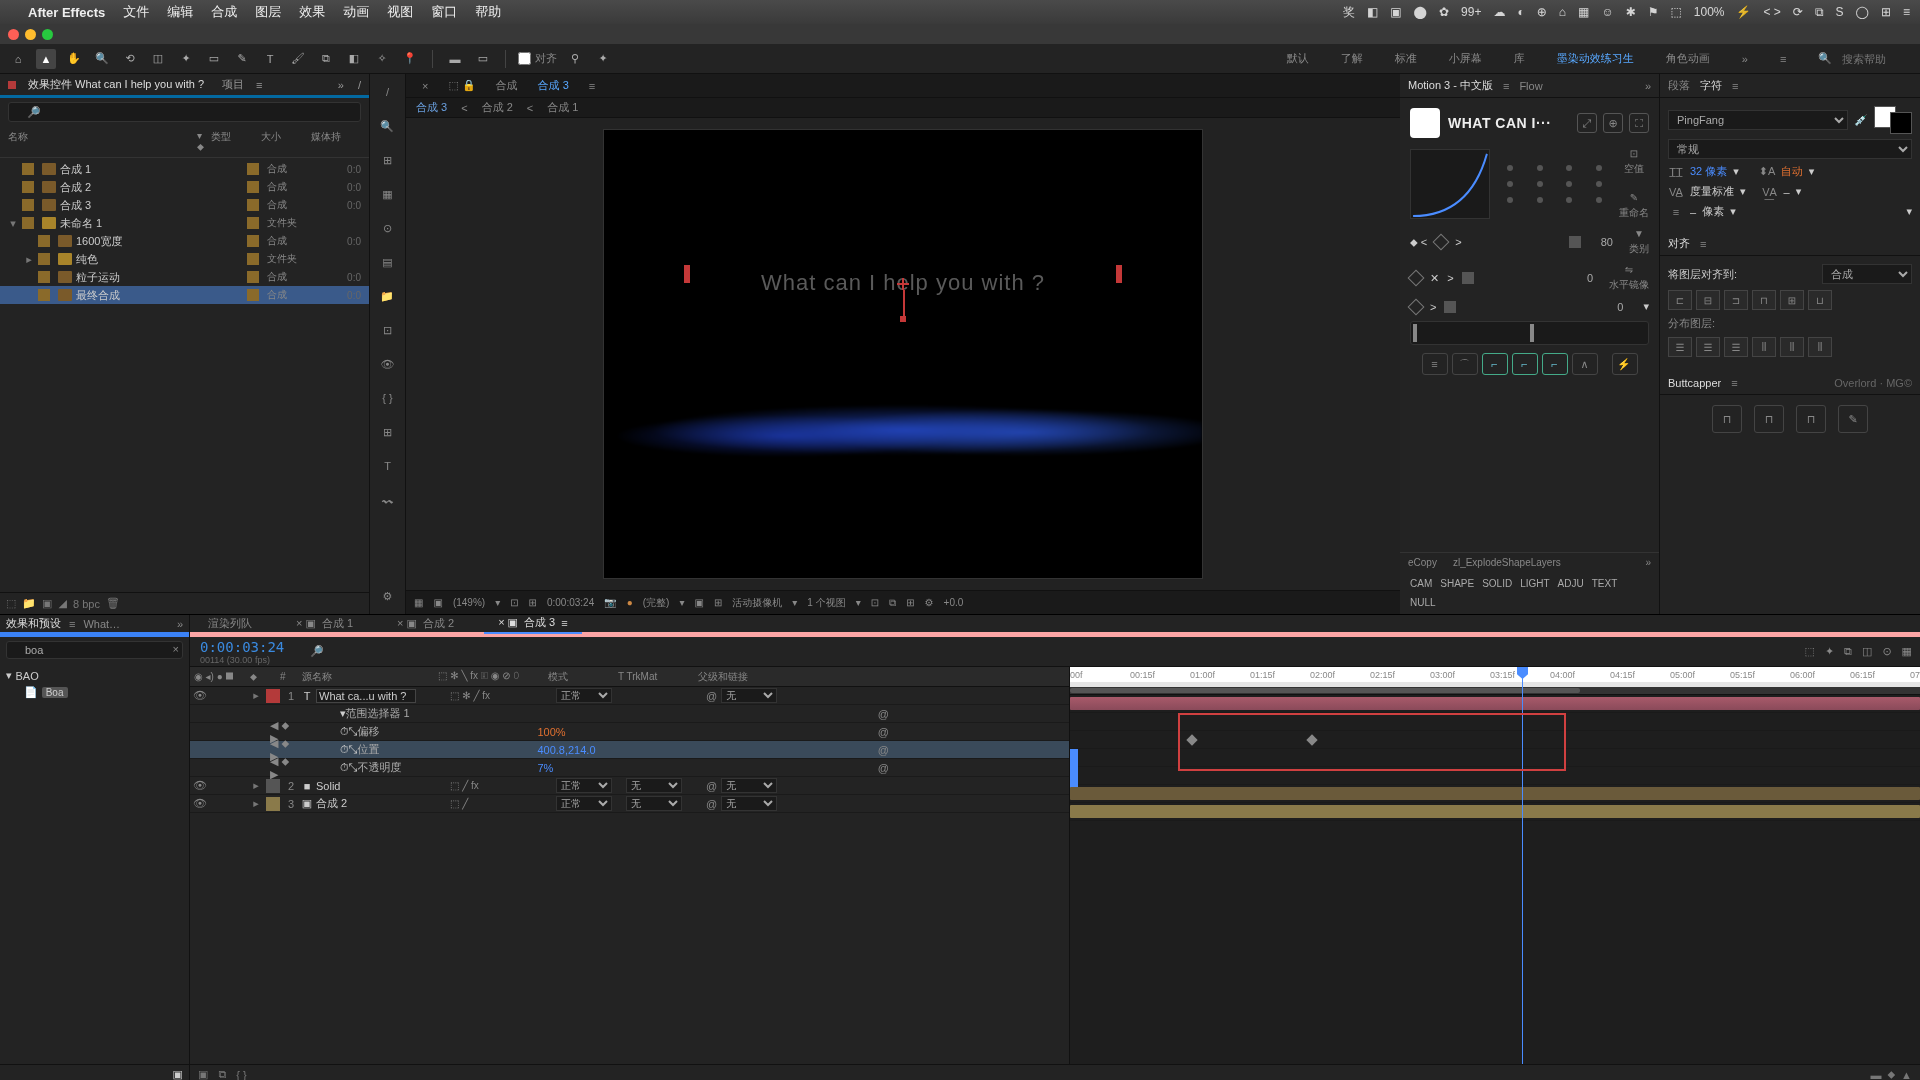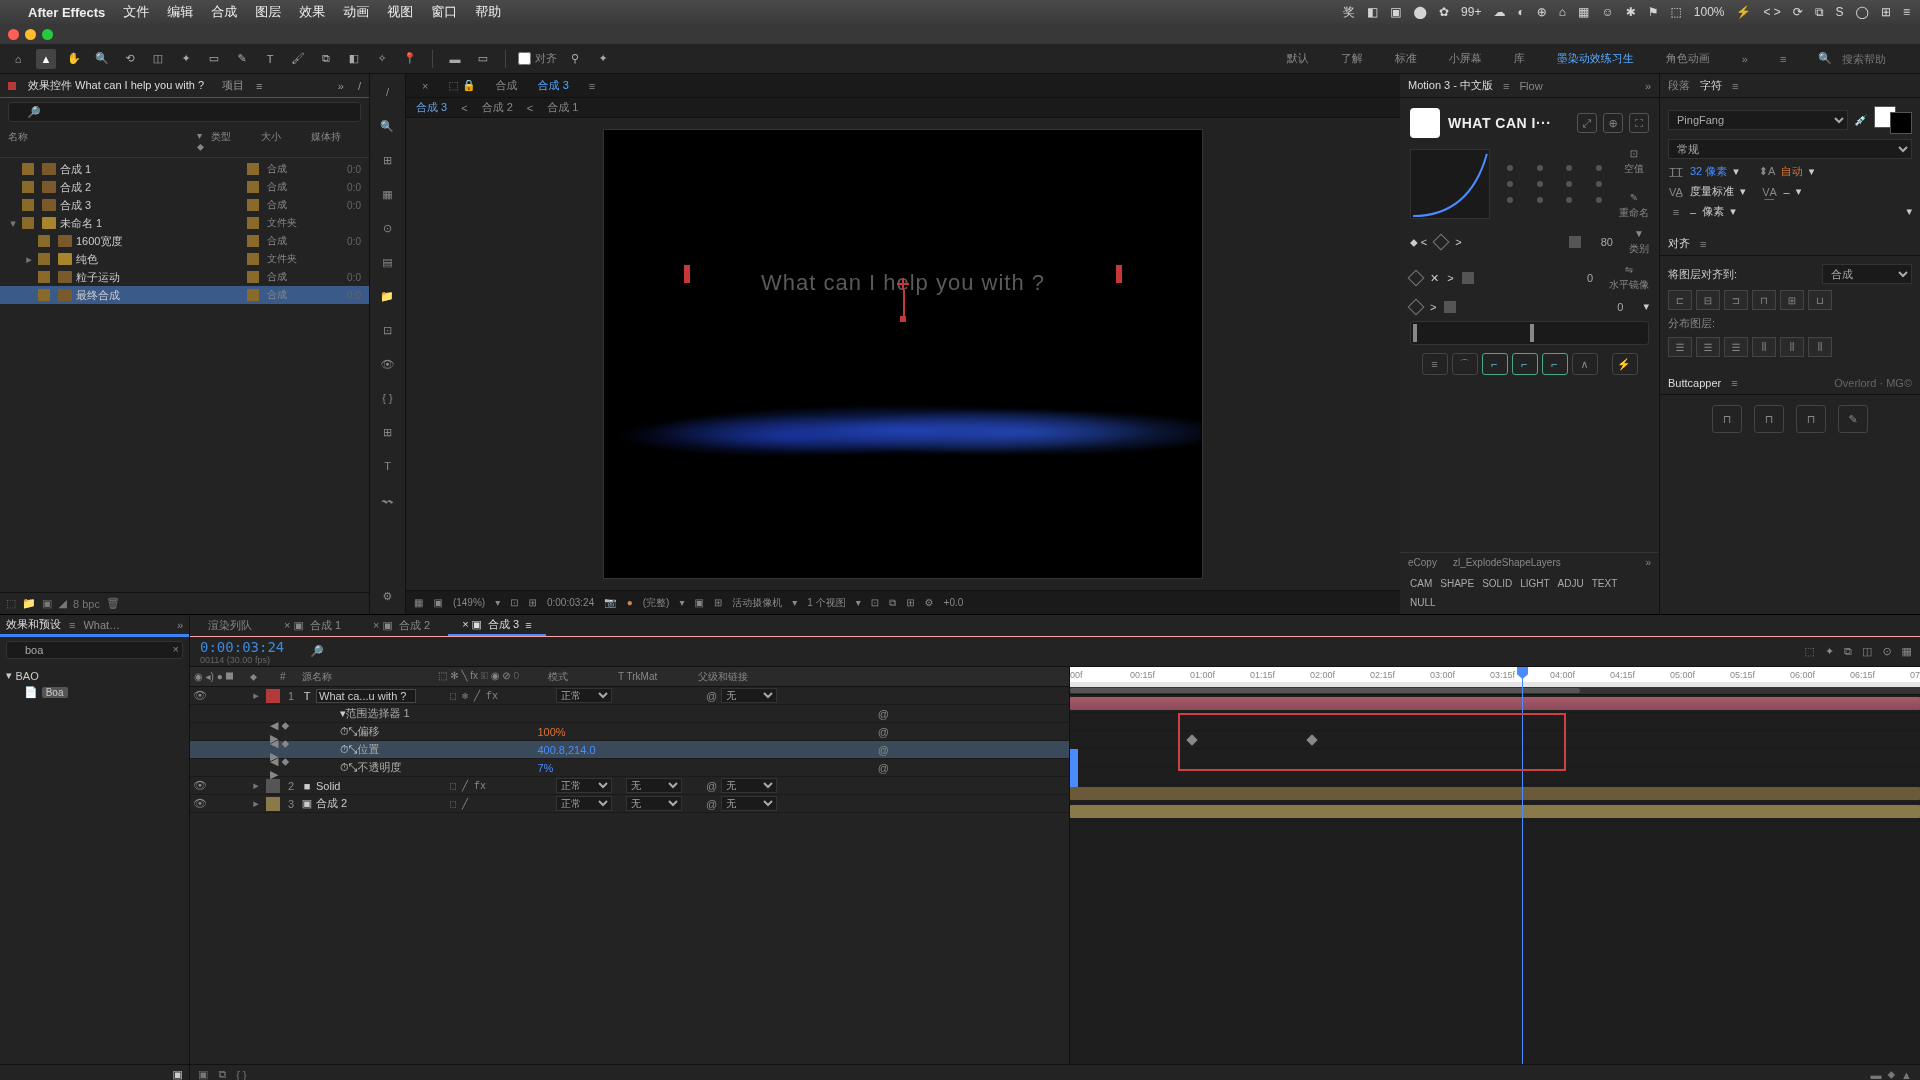--- a/index.html
+++ b/index.html
@@ -31,21 +31,21 @@
 .tb-search { display:flex; align-items:center; gap:4px; color:#888; }
 .tb-search input { background:none; border:none; color:#aaa; width:70px; font-size:11px; }
 
 
 .main { display:flex; height:540px; }
 .col-left { width:370px; display:flex; flex-direction:column; background:#232323; border-right:1px solid #111; }
 .col-mid { flex:1; display:flex; background:#1a1a1a; }
 .col-right { width:520px; display:flex; background:#232323; }
 
 
-.panel-head { height:24px; display:flex; align-items:center; padding:0 8px; border-bottom:1px solid #0369a1; gap:6px; color:#999; font-size:11px; }
+.panel-head { height:24px; display:flex; align-items:center; padding:0 8px; border-bottom:3px solid #0369a1; gap:6px; color:#999; font-size:11px; }
 .panel-head .tab { padding:2px 6px; }
 .panel-head .tab.act { color:#ddd; }
 .panel-head .x { margin-left:auto; cursor:pointer; }
 .proj-info { padding:8px; display:flex; gap:8px; }
 .proj-thumb { width:90px; height:60px; background:#000 linear-gradient(#000 50%,#1a3a6a 60%,#000 70%); border:1px solid #333; }
 .proj-meta { font-size:10px; color:#888; line-height:1.5; }
 .proj-meta .nm { color:#bbb; }
 .proj-search { padding:4px 8px; }
 .proj-search input { width:100%; background:#1a1a1a; border:1px solid #333; padding:3px 20px 3px 18px; color:#aaa; border-radius:3px; font-size:11px; }
 .proj-cols { display:flex; padding:4px 8px; border-bottom:1px solid #333; color:#888; font-size:10px; }
@@ -141,32 +141,32 @@
 .char-row .auto { color:#e07030; }
 .align-body { padding:8px; }
 .align-row { display:flex; gap:4px; margin:6px 0; }
 .align-btn { width:24px; height:20px; border:1px solid #444; background:#2a2a2a; display:flex; align-items:center; justify-content:center; cursor:pointer; color:#888; font-size:10px; }
 .btc-body { padding:10px; display:flex; gap:12px; justify-content:center; flex-wrap:wrap; }
 .btc-body span { width:30px; height:28px; border:1px solid #444; border-radius:3px; display:flex; align-items:center; justify-content:center; color:#888; cursor:pointer; }
 
 
 .bottom { display:flex; height:470px; border-top:1px solid #000; }
 .bot-left { width:190px; background:#232323; border-right:1px solid #111; display:flex; flex-direction:column; }
-.bl-head { height:22px; display:flex; align-items:center; padding:0 6px; gap:8px; font-size:11px; border-bottom:3px solid #3b82f6; }
+.bl-head { height:22px; display:flex; align-items:center; padding:0 6px; gap:8px; font-size:11px; border-bottom:5px solid #3b82f6; }
 .bl-head span { color:#888; }
 .bl-head span.act { color:#ddd; }
 .bl-search { padding:4px 6px; position:relative; }
 .bl-search input { width:100%; background:#1a1a1a; border:1px solid #333; padding:2px 16px 2px 18px; color:#aaa; font-size:11px; border-radius:3px; }
 .bl-search .x { position:absolute; right:10px; top:6px; color:#888; cursor:pointer; }
 .bl-tree { padding:4px 6px; font-size:11px; }
 .bl-tree .row { display:flex; align-items:center; gap:4px; padding:2px 0; }
 .bl-tree .tag { background:#555; padding:0 4px; border-radius:2px; font-size:10px; }
 
 .timeline { flex:1; background:#232323; display:flex; flex-direction:column; }
-.tl-tabs { height:22px; display:flex; align-items:center; border-bottom:1px solid #fca5a5; padding:0 4px; gap:4px; }
+.tl-tabs { height:22px; display:flex; align-items:center; border-bottom:5px solid #fca5a5; padding:0 4px; gap:16px; }
 .tl-tabs .tb { padding:2px 14px; color:#888; cursor:pointer; display:flex; align-items:center; gap:6px; font-size:11px; }
 .tl-tabs .tb.cur { color:#ddd; border-bottom:2px solid #4a8cff; }
 .tl-top { height:30px; display:flex; align-items:center; border-bottom:1px solid #111; }
 .tl-time { width:120px; padding-left:10px; }
 .tl-time .tc { color:#3a8ae0; font-size:14px; font-family:monospace; }
 .tl-time .fr { color:#666; font-size:9px; }
 .tl-icons { display:flex; gap:10px; margin-left:auto; padding-right:8px; color:#888; }
 .tl-icons span { cursor:pointer; }
 .tl-main { flex:1; display:flex; overflow:hidden; }
 .tl-layers { width:880px; border-right:1px solid #111; display:flex; flex-direction:column; }
@@ -178,21 +178,21 @@
 .lay-row .eye { width:20px; text-align:center; color:#888; cursor:pointer; }
 .lay-row .sp { width:40px; }
 .lay-row .kf { width:30px; display:flex; gap:2px; color:#888; }
 .lay-row .tw { width:12px; text-align:center; color:#777; cursor:pointer; }
 .lay-row .sw { width:14px; height:14px; margin:0 4px; }
 .sw-red{background:#b43a3a;} .sw-gray{background:#555;} .sw-tan{background:#8a7a4a;}
 .lay-row .num { width:14px; color:#888; text-align:center; }
 .lay-row .typ { width:18px; text-align:center; }
 .lay-row .nm { width:130px; color:#ccc; }
 .lay-row .nm input { background:#1a1a1a; border:1px solid #444; color:#ccc; width:100px; font-size:11px; padding:0 2px; }
-.lay-row .sws { width:110px; color:#888; font-size:10px; display:flex; gap:3px; padding-left:4px;font-family:Liberation Mono, monospace; }
+.lay-row .sws { width:110px; color:#888; font-size:10px; display:flex; gap:3px; padding-left:4px; }
 .lay-row .mode { width:70px; }
 .lay-row .mode select,.lay-row .trk select,.lay-row .par select { background:#1a1a1a; border:1px solid #333; color:#aaa; font-size:10px; width:56px; }
 .lay-row .trk { width:80px; display:flex; gap:4px; }
 .lay-row .par { flex:1; display:flex; align-items:center; gap:4px; }
 .lay-row .spiral { color:#888; }
 .lay-row .val { color:#4a8cff; width:80px; }
 .lay-row .val.org { color:#e07030; }
 .lay-row.prop { padding-left:80px; }
 .lay-row.prop .pnm { width:180px; color:#aaa; }
 .lay-row.prop.sel { background:#3a4a5a; }

